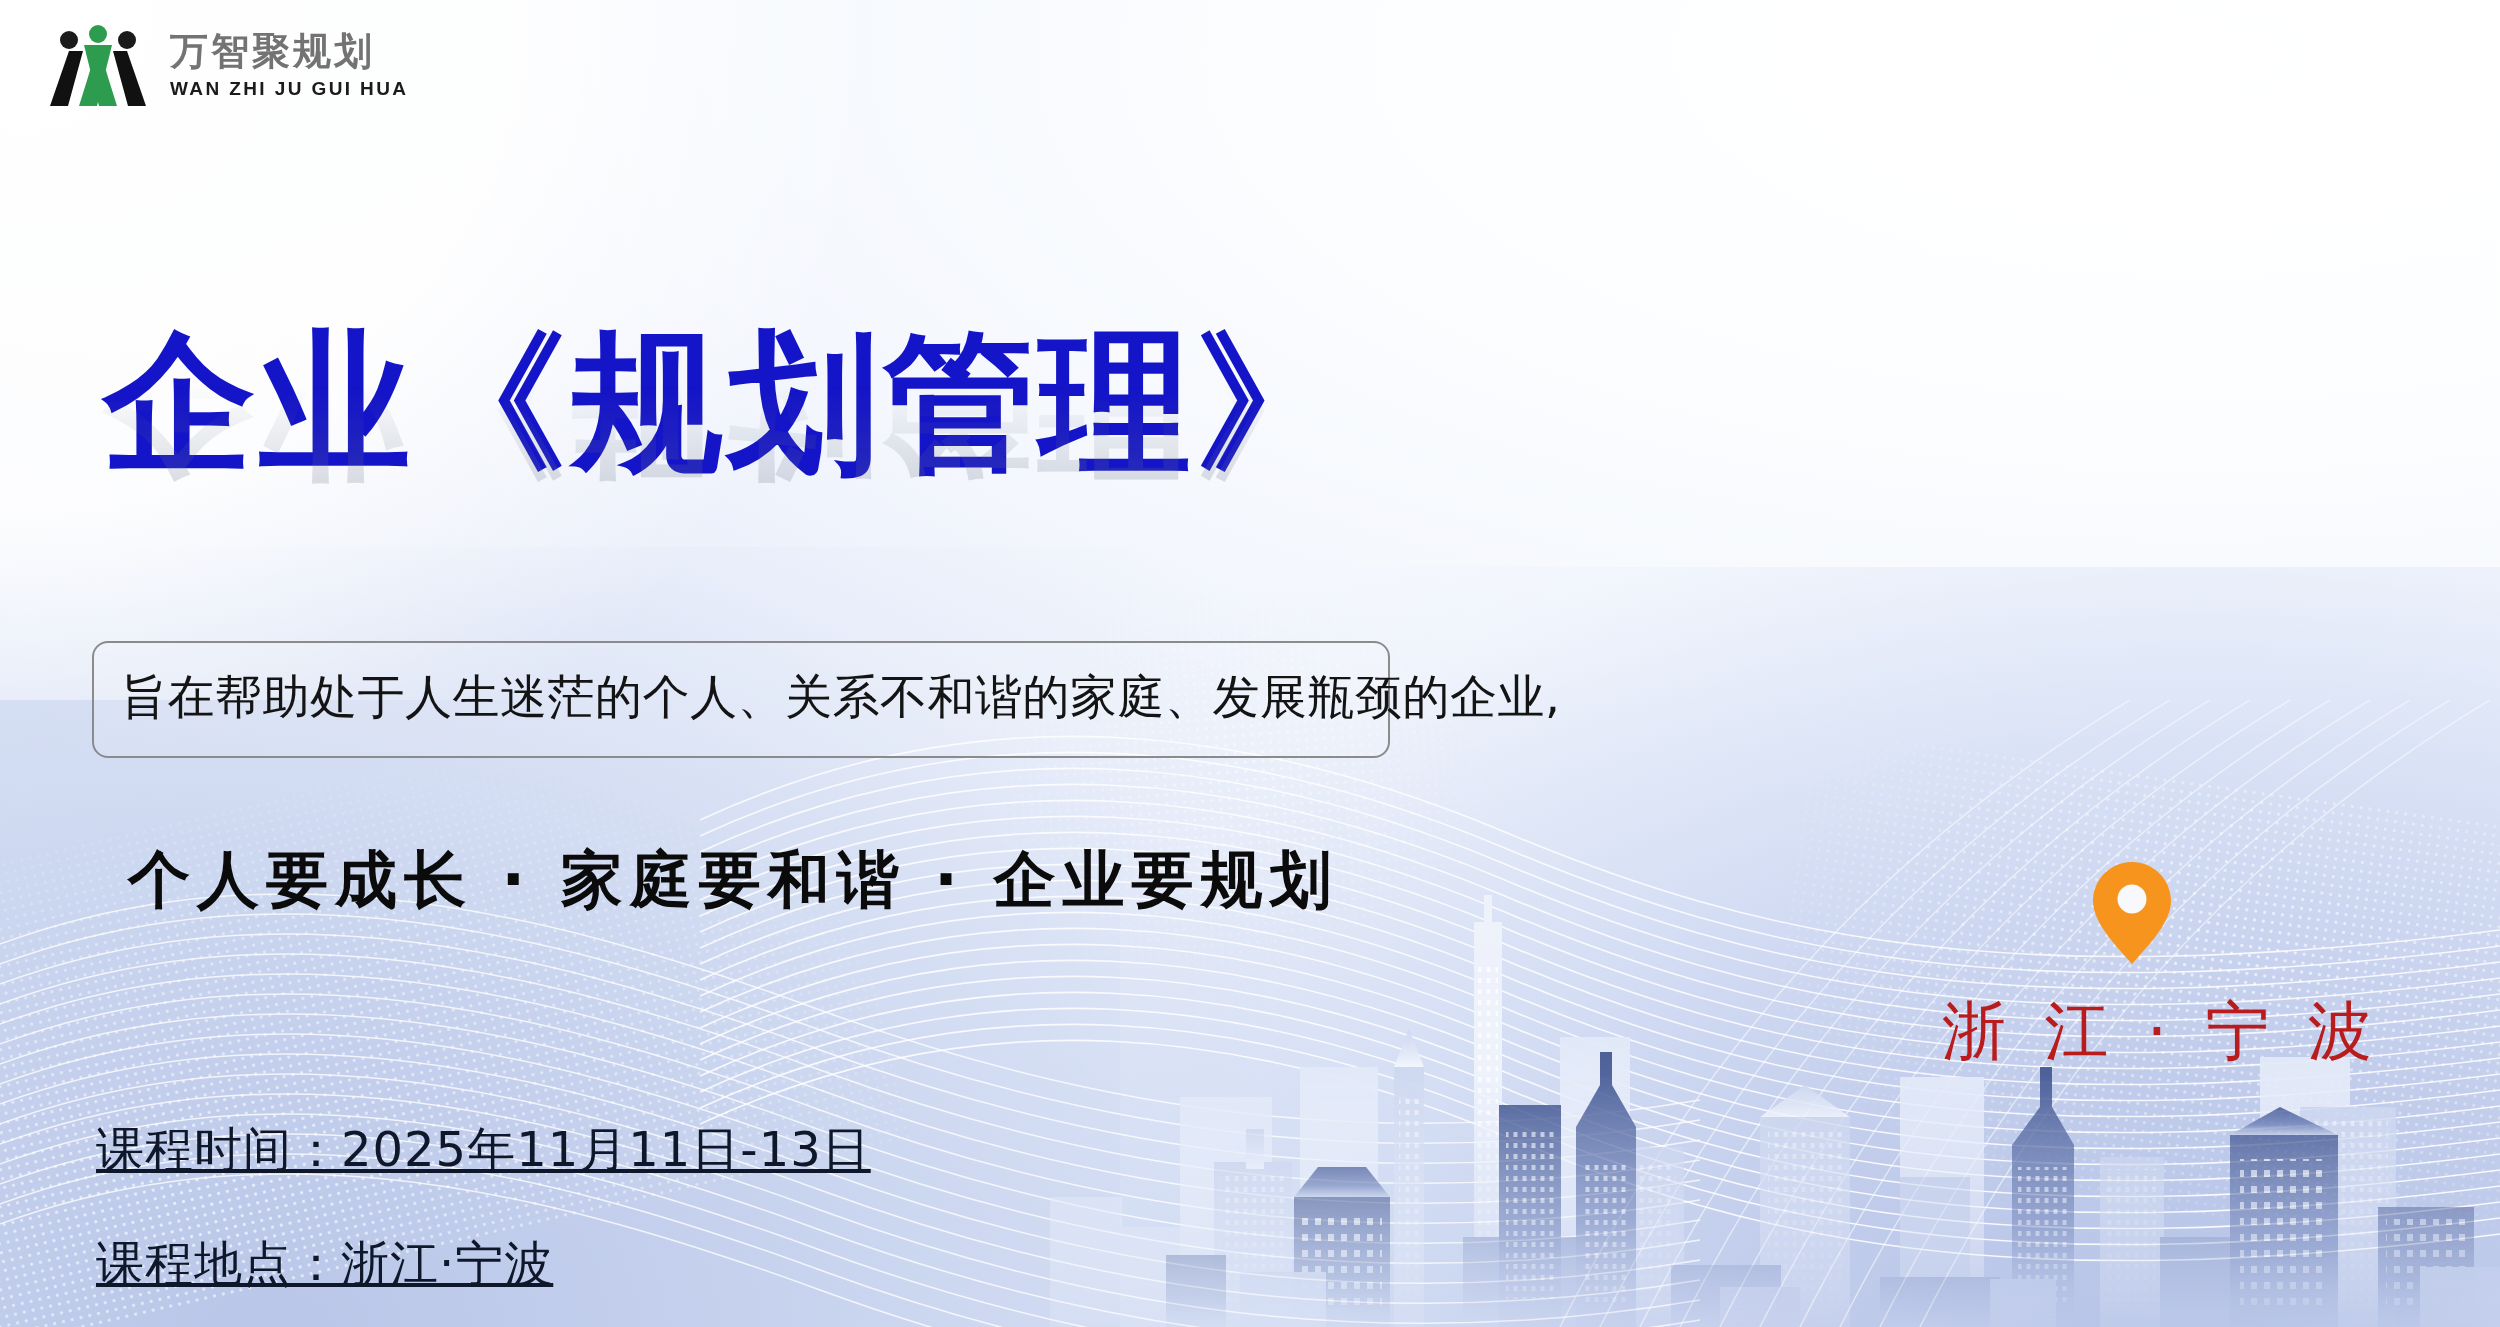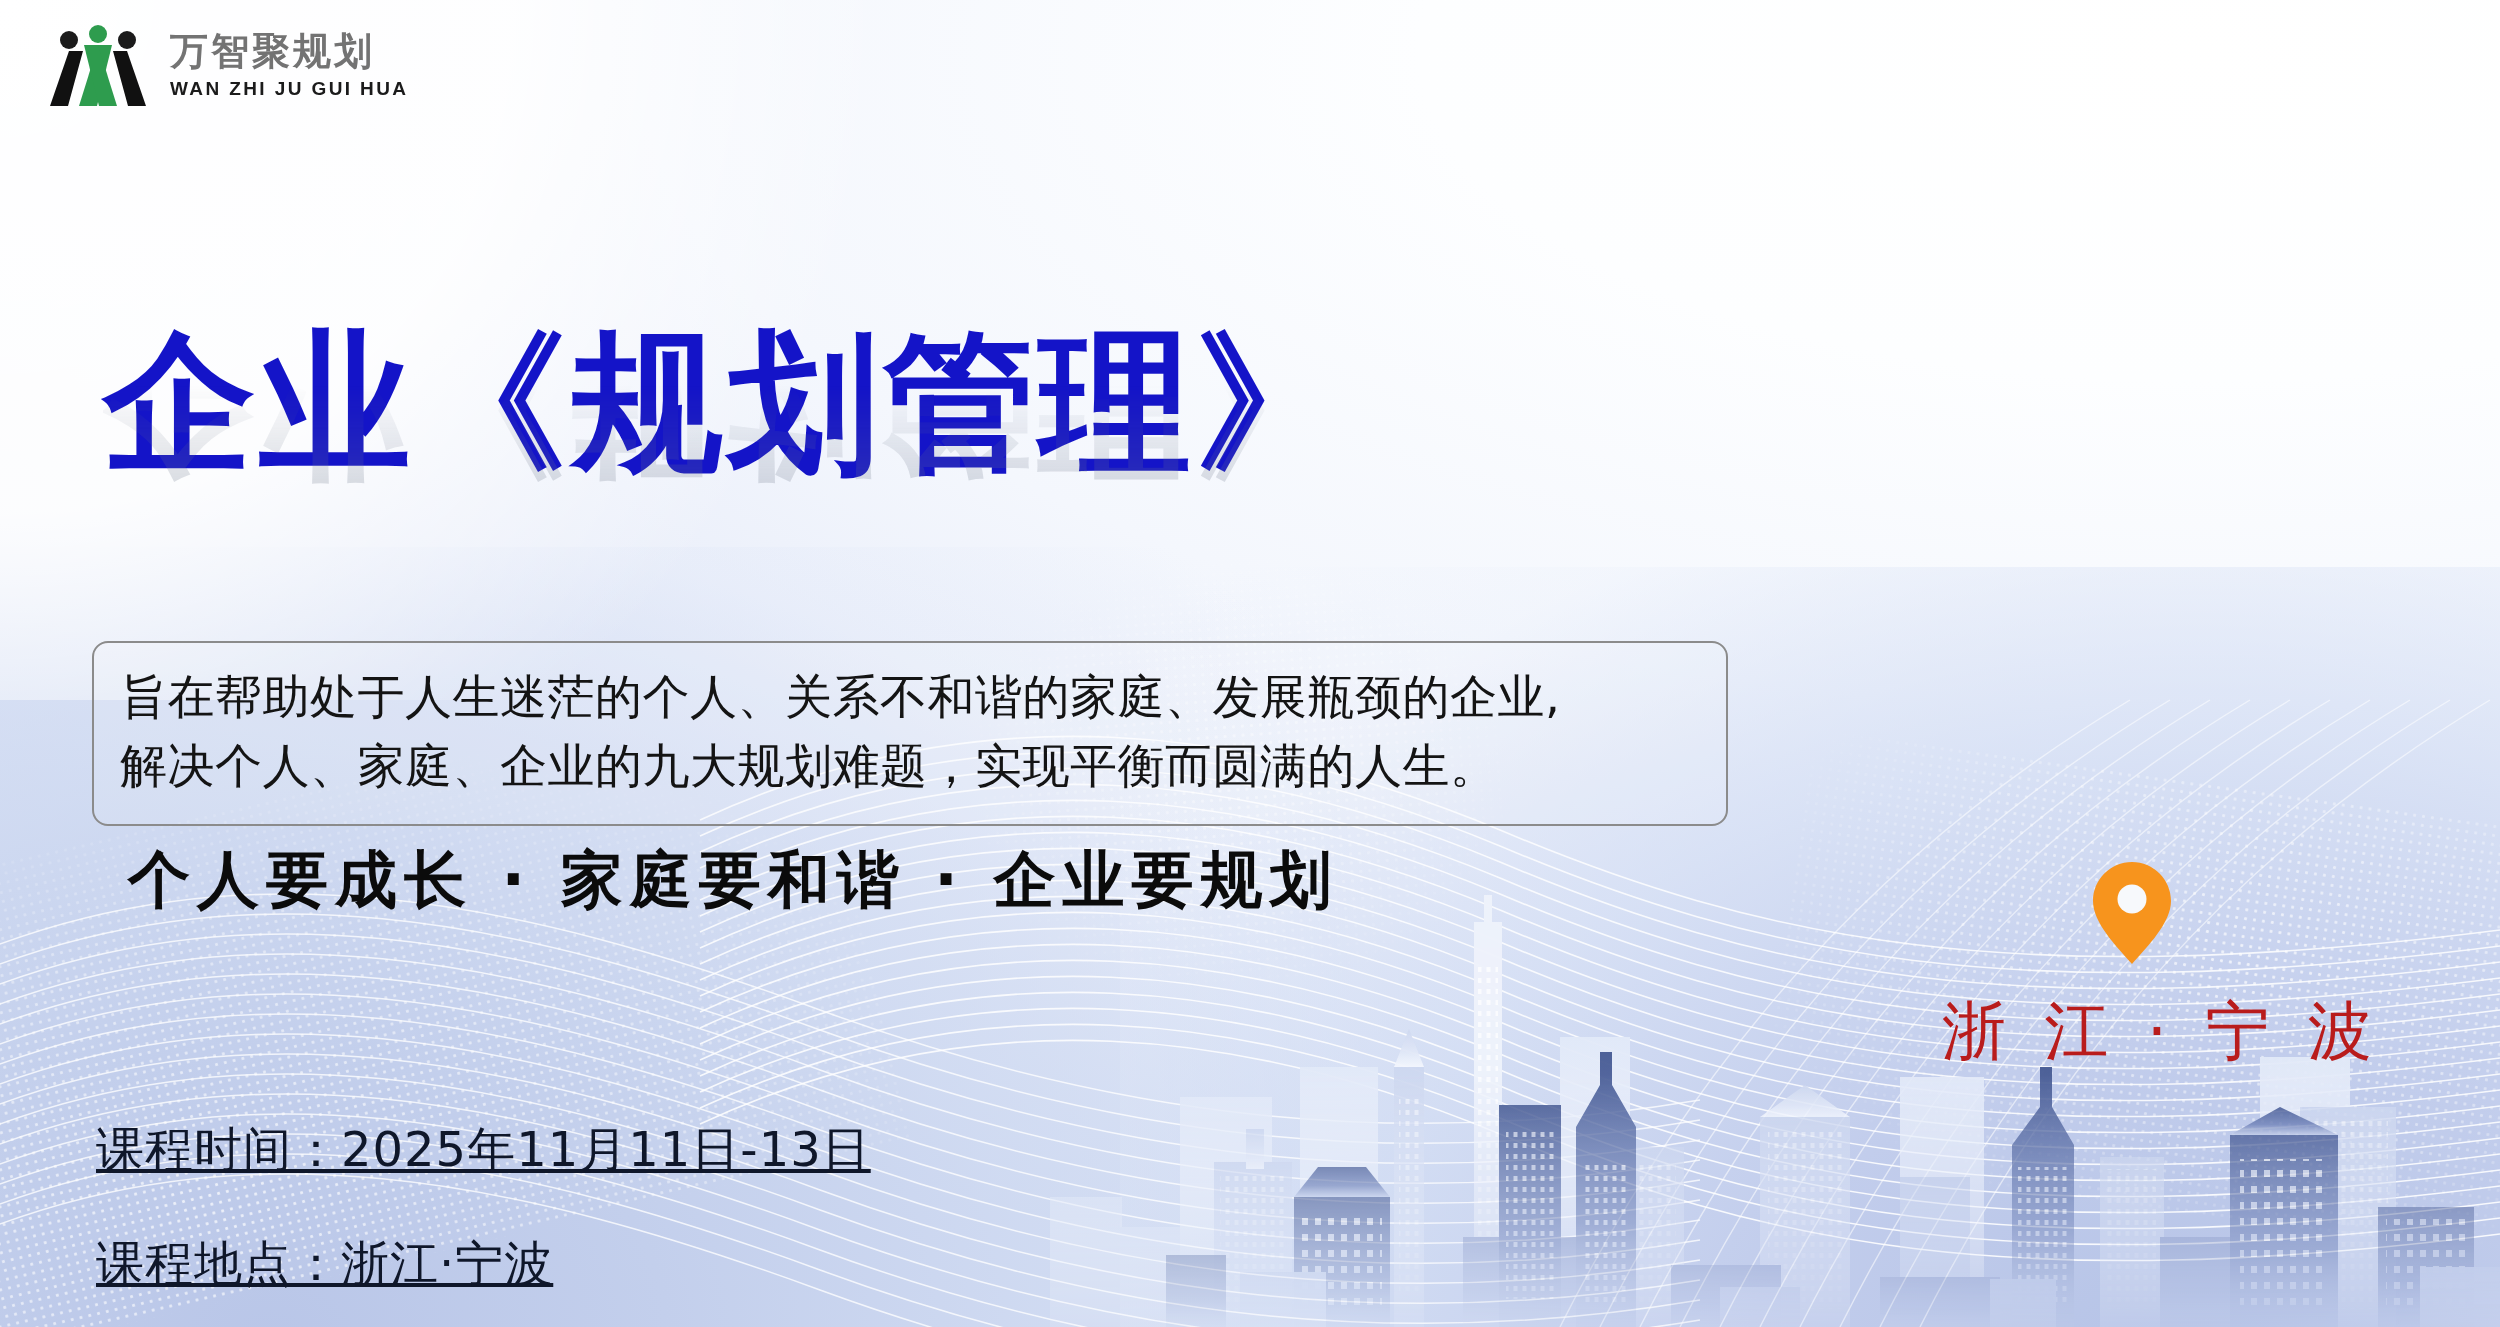--- a/index.html
+++ b/index.html
@@ -92,21 +92,21 @@
     transform:scaleY(-1); transform-origin:top;
     margin-top:6px;
     color:rgba(110,120,140,.30);
     -webkit-mask-image:linear-gradient(0deg, rgba(0,0,0,0) 12%, rgba(0,0,0,.75) 92%);
     mask-image:linear-gradient(0deg, rgba(0,0,0,0) 12%, rgba(0,0,0,.75) 92%);
     height:118px; overflow:hidden;
   }
 
   
   #desc-box {
-    position:absolute; left:92px; top:641px; width:1636px;
+    position:absolute; left:92px; top:641px; width:1298px;
     border:2px solid #8b8b8b; border-radius:16px;
     padding:20px 26px 24px 26px;
     background:rgba(255,255,255,0.12);
   }
   .desc-line {
     font-family:"DejaVu Sans","Liberation Sans",sans-serif;
     font-size:47px; font-weight:400; color:#141414;
     line-height:1.46; letter-spacing:.5px; white-space:nowrap;
   }
 
@@ -370,21 +370,20 @@
     </div>
   </div>
 
   <div id="title-wrap">
     <div class="title">企业《规划管理》</div>
     <div class="title-reflection">企业《规划管理》</div>
   </div>
 
   <div id="desc-box">
     <div class="desc-line">旨在帮助处于人生迷茫的个人、关系不和谐的家庭、发展瓶颈的企业,</div>
-    <div class="desc-line">解决个人、家庭、企业的九大规划难题，实现平衡而圆满的人生。</div>
   </div>
 
   <div id="tagline">个人要成长 · 家庭要和谐 · 企业要规划</div>
 
   <div id="location">
     <svg class="pin" viewBox="0 0 84 106">
       <path d="M42,2 C63.6,2 81,19.4 81,41 C81,62.6 58,86 42,104 C26,86 3,62.6 3,41 C3,19.4 20.4,2 42,2 Z" fill="#F7941D"></path>
       <circle cx="42" cy="39" r="14.5" fill="#F7F9FC"></circle>
     </svg>
     <div class="loc-text">浙 江 · 宁 波</div>

